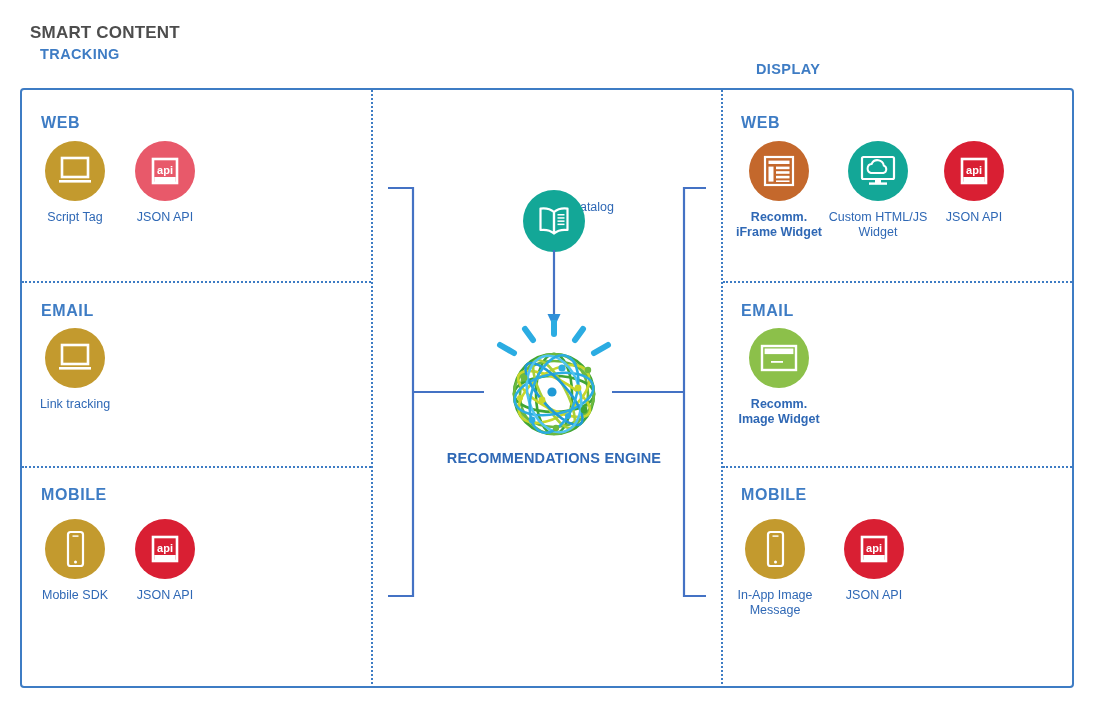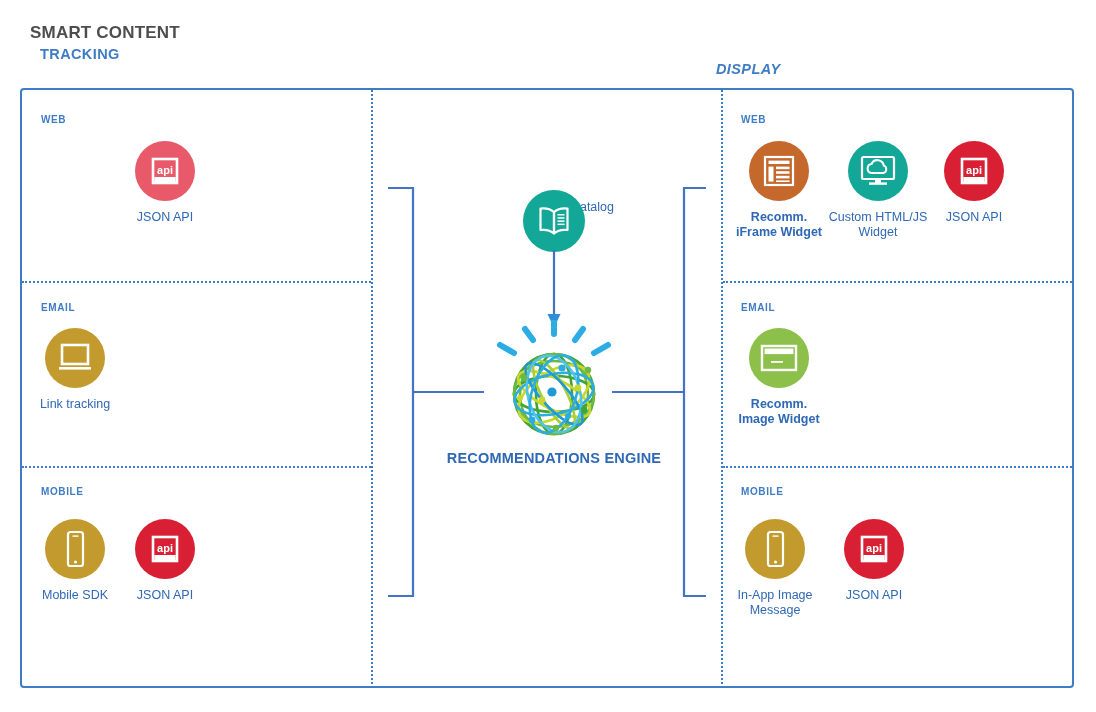--- a/index.html
+++ b/index.html
@@ -15,21 +15,21 @@
   #page-title{
     position:absolute;left:30px;top:23px;
     font-size:17px;font-weight:bold;letter-spacing:.2px;
     color:#4d4d4d;
   }
   .col-head{
     position:absolute;font-size:14.5px;font-weight:bold;
     letter-spacing:.4px;color:#3e7cc4;
   }
   #head-tracking{left:40px;top:46px;}
-  #head-display{left:716px;top:61px;font-style:italic;}
+  #head-display{left:756px;top:61px;}
 
   
   #frame{
     position:absolute;left:20px;top:88px;width:1054px;height:600px;
     border:2px solid #3e7cc4;border-radius:4px;box-sizing:border-box;
     background:#fff;
   }
 
   
   .vdot{
@@ -42,21 +42,21 @@
   .hdot{
     position:absolute;height:0;border-top:2px dotted #3e7cc4;
   }
   #hdot-l1{left:22px;top:281px;width:349px;}
   #hdot-l2{left:22px;top:466px;width:349px;}
   #hdot-r1{left:723px;top:281px;width:349px;}
   #hdot-r2{left:723px;top:466px;width:349px;}
 
   
   .sec-label{
-    position:absolute;font-size:10px;font-weight:bold;
+    position:absolute;font-size:16px;font-weight:bold;
     letter-spacing:.6px;color:#3e7cc4;
   }
 
   
   .node{position:absolute;text-align:center;}
   .circle{
     border-radius:50%;margin:0 auto;
     display:flex;align-items:center;justify-content:center;text-align:center;
   }
   .node .cap{
@@ -101,20 +101,29 @@
   <div class="hdot" id="hdot-r2"></div>
 
   <div class="sec-label" style="left:41px;top:114px;">WEB</div>
   <div class="sec-label" style="left:41px;top:302px;">EMAIL</div>
   <div class="sec-label" style="left:41px;top:486px;">MOBILE</div>
 
   <div class="sec-label" style="left:741px;top:114px;">WEB</div>
   <div class="sec-label" style="left:741px;top:302px;">EMAIL</div>
   <div class="sec-label" style="left:741px;top:486px;">MOBILE</div>
 
+  <div class="node" style="left:29px;top:141px;width:92px;">
+    <div class="circle" style="width:60px;height:60px;background:#c39a2e;">
+      <svg width="36" height="30" viewBox="0 0 36 30">
+        <rect x="5" y="2" width="26" height="19" fill="none" stroke="#fff" stroke-width="2.6"></rect>
+        <rect x="2" y="24" width="32" height="2.6" fill="#fff"></rect>
+      </svg>
+    </div>
+    <div class="cap">Script Tag</div>
+  </div>
 
   <div class="node" style="left:119px;top:141px;width:92px;">
     <div class="circle" style="width:60px;height:60px;background:#e8596a;">
       <svg width="40" height="40" viewBox="0 0 40 40">
         <rect x="8" y="8" width="24" height="24" fill="none" stroke="#fff" stroke-width="2.6"></rect>
         <rect x="9.3" y="26" width="21.4" height="6" fill="#fff"></rect>
         <text x="20" y="23" text-anchor="middle" font-family="Liberation Sans, sans-serif" font-size="11" font-weight="bold" fill="#fff">api</text>
       </svg>
     </div>
     <div class="cap">JSON API</div>

